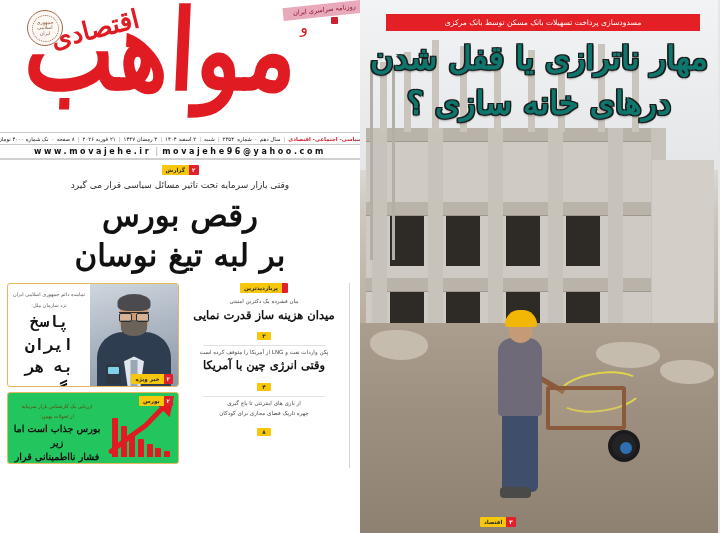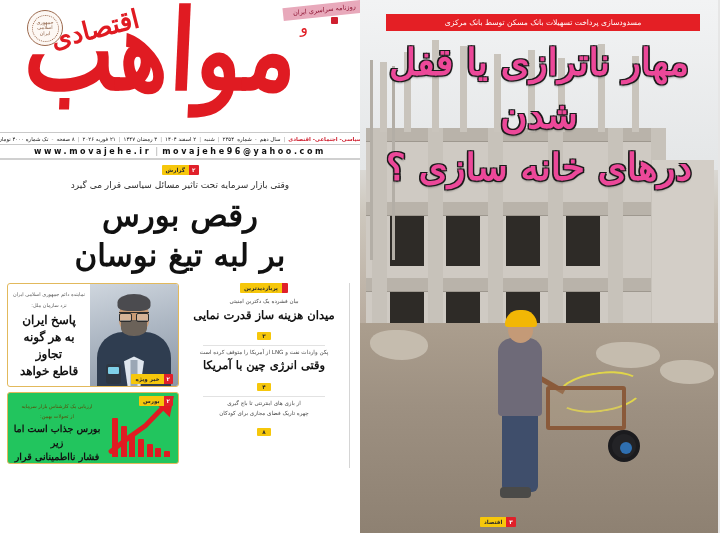--- a/index.html
+++ b/index.html
@@ -222,23 +222,23 @@
     display: flex;
     flex-direction: row-reverse;
   }
   .card-text {
     width: 82px;
     padding: 7px 5px 4px;
     text-align: center;
   }
   .card-text .sub { font-size: 5px; color: #5a5a5a; line-height: 1.5; margin-bottom: 3px; }
   .card-text .ttl {
-    font-family: Liberation Sans, sans-serif;
+    font-family: Liberation Mono, monospace;
     font-weight: 700;
-    font-size: 12px;
+    font-size: 16px;
     color: #111;
     line-height: 1.4;
   }
   .card-photo {
     flex: 1;
     position: relative;
     background: linear-gradient(165deg,#cfd6de 0%, #aeb8c4 45%, #8b97a6 100%);
     overflow: hidden;
   }
   
@@ -354,23 +354,23 @@
     font-weight: 400;
     display: flex; align-items: center; justify-content: center;
     letter-spacing: .2px;
   }
   .left-title {
     position: absolute;
     top: 36px; left: 10px; right: 10px;
     text-align: center;
     font-family: "DejaVu Serif", "Liberation Serif", serif;
     font-weight: 700;
-    font-size: 37px;
+    font-size: 32px;
     line-height: 1.42;
-    color: #ec4899;
+    color: #0f766e;
     text-shadow:
       -1.4px -1.4px 0 #1b1b1b, 1.4px -1.4px 0 #1b1b1b,
       -1.4px  1.4px 0 #1b1b1b, 1.4px  1.4px 0 #1b1b1b,
        0 2.2px 2px rgba(0,0,0,.35);
     z-index: 3;
   }
   .left-photo {
     position: absolute;
     top: 0; left: 0; right: 0; bottom: 0;
     background:

